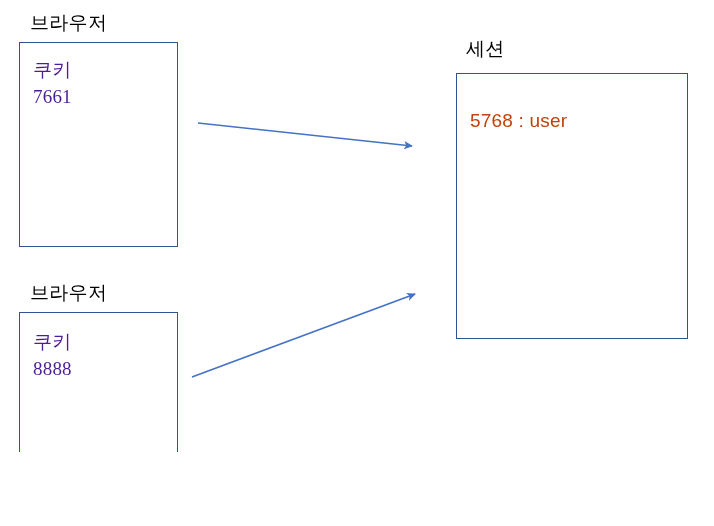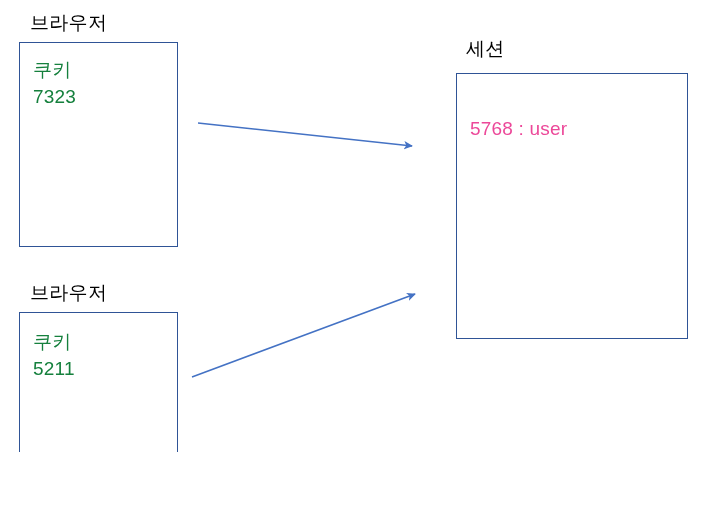--- a/index.html
+++ b/index.html
@@ -24,34 +24,34 @@
     letter-spacing: 0.3px;
   }
   .box {
     position: absolute;
     box-sizing: border-box;
     border: 1.6px solid #2F5496;
     background: #ffffff;
   }
   .box-text {
     position: absolute;
-    color: #15803d;
+    color: #4c1d95;
     font-size: 19px;
     line-height: 24px;
     white-space: nowrap;
     letter-spacing: 0.2px;
+    font-family: Liberation Serif, serif;
   }
   .session-entry {
     position: absolute;
-    color: #ec4899;
+    color: #c2410c;
     font-size: 19px;
     line-height: 24px;
     white-space: nowrap;
     letter-spacing: 0.2px;
-    margin-top: 8px;
   }
   svg.arrows {
     position: absolute;
     left: 0;
     top: 0;
     width: 714px;
     height: 526px;
     overflow: visible;
     pointer-events: none;
   }
@@ -83,24 +83,24 @@
         <path d="M0,0.4 L5.6,3 L0,5.6 L1.4,3 Z" fill="#4472C4"></path>
       </marker>
     </defs>
     <line x1="198" y1="123" x2="412" y2="146" stroke="#4472C4" stroke-width="1.6" marker-end="url(#arrowhead)"></line>
     <line x1="192" y1="377" x2="415" y2="294" stroke="#4472C4" stroke-width="1.6" marker-end="url(#arrowhead)"></line>
   </svg>
 
   <div class="label" id="label-browser-1">브라우저</div>
   <div class="box" id="box-browser-1"></div>
   <div class="box-text" id="b1-cookie-title">쿠키</div>
-  <div class="box-text" id="b1-cookie-value">7323</div>
+  <div class="box-text" id="b1-cookie-value">7661</div>
 
   <div class="label" id="label-browser-2">브라우저</div>
   <div class="box" id="box-browser-2"></div>
   <div class="box-text" id="b2-cookie-title">쿠키</div>
-  <div class="box-text" id="b2-cookie-value">5211</div>
+  <div class="box-text" id="b2-cookie-value">8888</div>
 
   <div class="label" id="label-session">세션</div>
   <div class="box" id="box-session"></div>
   <div class="session-entry" id="session-entry-0">5768 : user</div>
 
 </div>
 
 </body></html>

